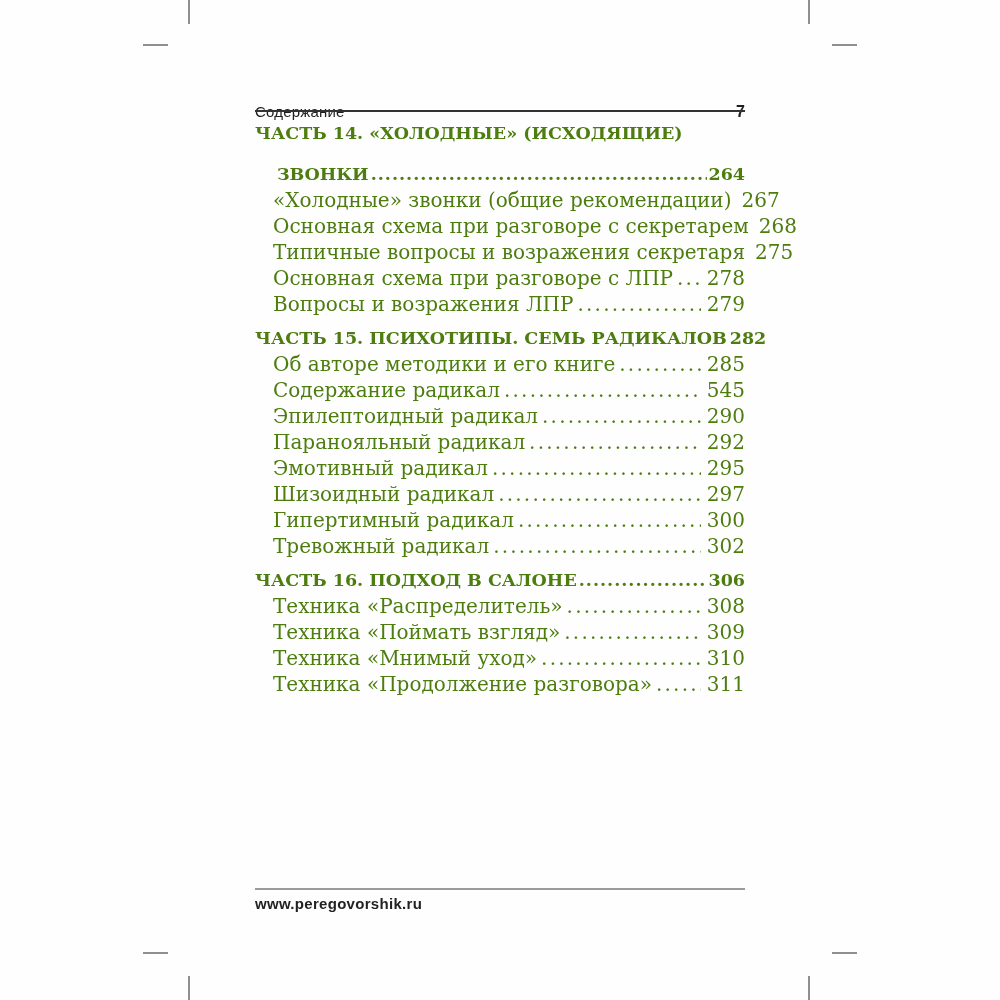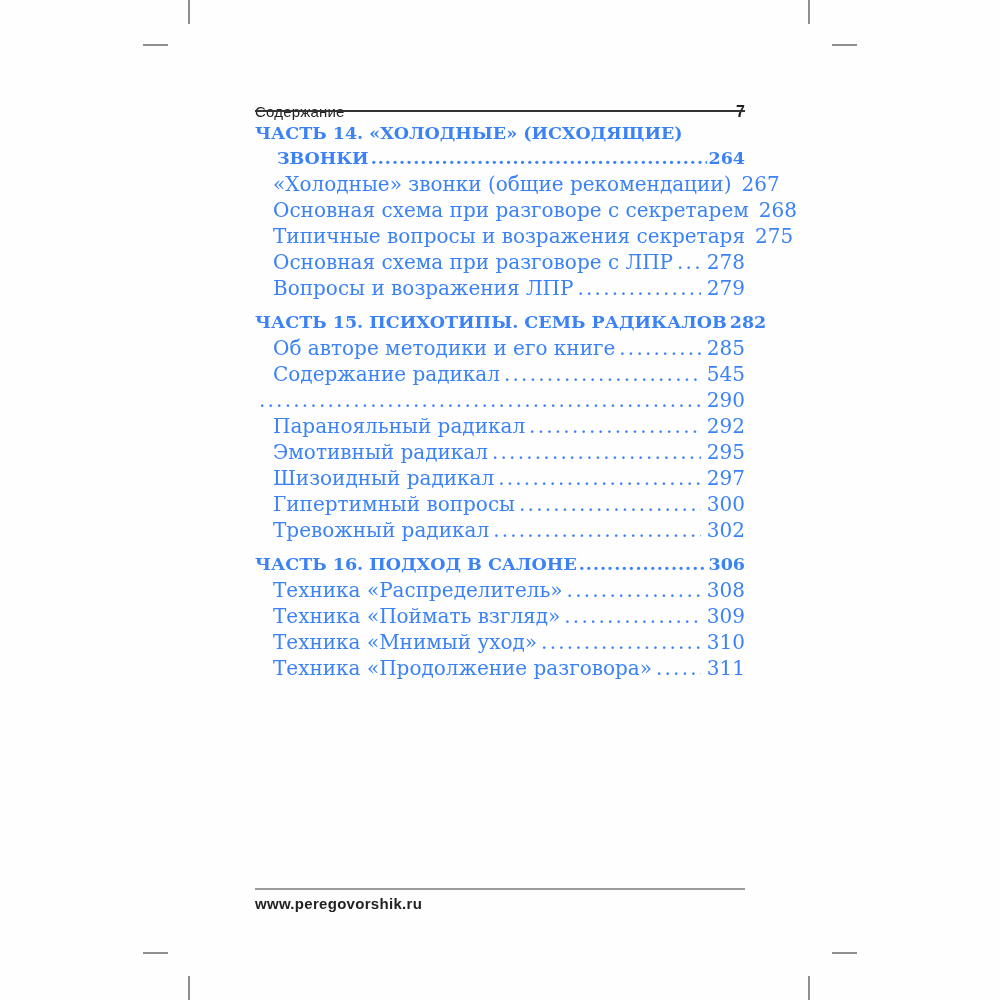--- a/index.html
+++ b/index.html
@@ -60,21 +60,21 @@
     background: #333333;
   }
 
   
   .toc {
     position: absolute;
     left: 255px;
     top: 121px;
     width: 490px;
     font-family: "DejaVu Serif", "Liberation Serif", serif;
-    color: #3b82f6;
+    color: #4d7c0f;
   }
   .row {
     display: flex;
     width: 100%;
   }
   .row .t {
     flex: 0 0 auto;
     white-space: nowrap;
   }
   .dots {
@@ -90,21 +90,21 @@
     flex: 0 0 auto;
   }
 
   .row.head {
     font-size: 17.5px;
     font-weight: bold;
     line-height: 25px;
     margin-top: 9px;
   }
   .row.head.first { margin-top: 0; }
-  .row.head.cont { margin-top: 0; }
+  .row.head.cont { margin-top: 16px; }
   .row.head .t.indent { padding-left: 22px; }
   .row.head .dots { margin-left: 2px; }
   .row.head .dots::after { letter-spacing: 1px; }
   .row.head .pg { margin-left: 1px; }
 
   .row.entry {
     font-size: 20px;
     line-height: 26px;
   }
   .row.entry .t { padding-left: 18px; }
@@ -197,40 +197,41 @@
       <span class="t">Об авторе методики и его книге</span>
       <span class="dots"></span>
       <span class="pg">285</span>
     </div>
     <div class="row entry">
       <span class="t">Содержание радикал</span>
       <span class="dots"></span>
       <span class="pg">545</span>
     </div>
     <div class="row entry">
+      <span class="t">Эпилептоидный радикал</span>
       <span class="dots"></span>
       <span class="pg">290</span>
     </div>
     <div class="row entry">
       <span class="t">Паранояльный радикал</span>
       <span class="dots"></span>
       <span class="pg">292</span>
     </div>
     <div class="row entry">
       <span class="t">Эмотивный радикал</span>
       <span class="dots"></span>
       <span class="pg">295</span>
     </div>
     <div class="row entry">
       <span class="t">Шизоидный радикал</span>
       <span class="dots"></span>
       <span class="pg">297</span>
     </div>
     <div class="row entry">
-      <span class="t">Гипертимный вопросы</span>
+      <span class="t">Гипертимный радикал</span>
       <span class="dots"></span>
       <span class="pg">300</span>
     </div>
     <div class="row entry">
       <span class="t">Тревожный радикал</span>
       <span class="dots"></span>
       <span class="pg">302</span>
     </div>
 
     <div class="row head">

